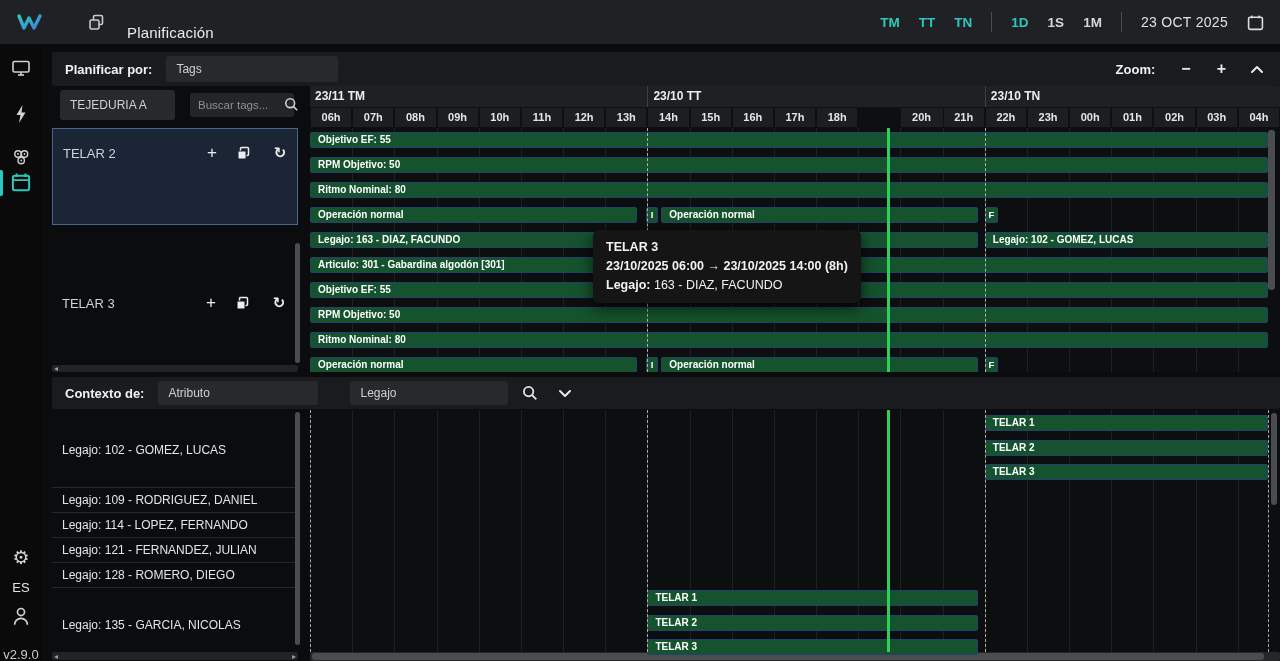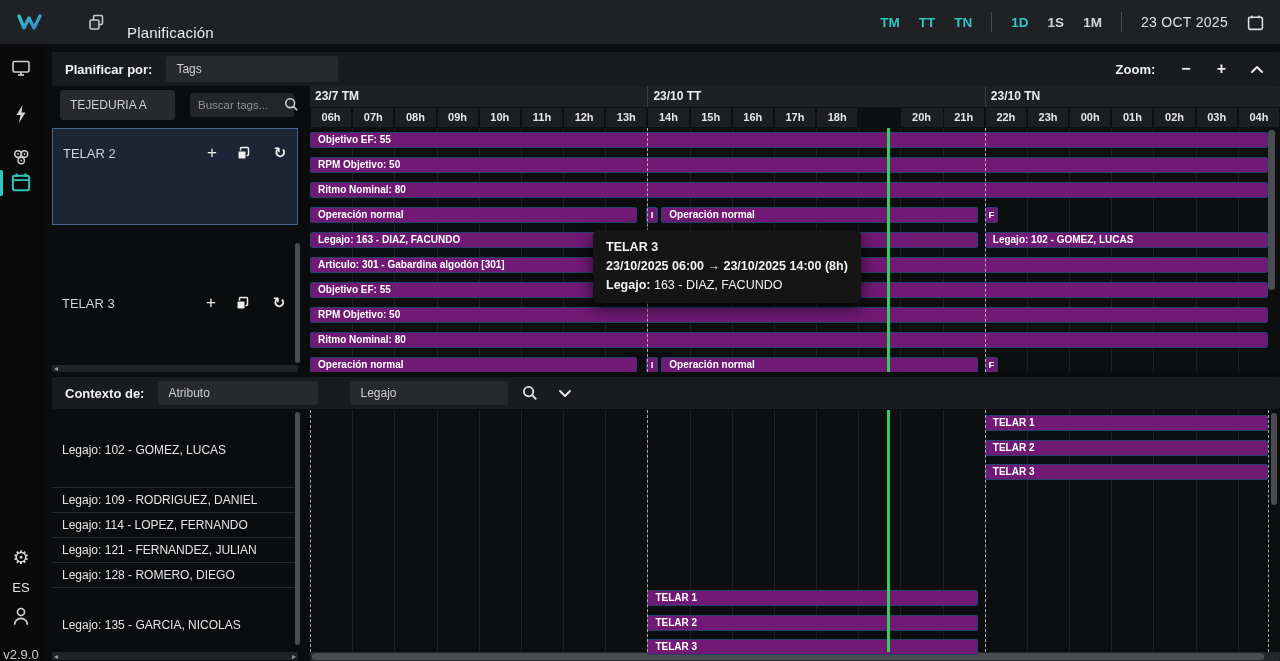--- a/index.html
+++ b/index.html
@@ -30,21 +30,21 @@
   .input::placeholder{color:#8f9093;}
   #timeline-header{position:absolute;left:310px;top:86px;width:970px;height:42px;background:#0e0f10;}
   .tl-section{position:absolute;background:#1e2023;height:21px;}
   .tl-sep{border-left:1px solid #3c3e41;}
   .tl-label{position:absolute;font-size:12px;font-weight:700;color:#eceded;white-space:nowrap;}
   .hour-cell{position:absolute;background:#1c1e21;font-size:11px;font-weight:600;color:#e4e5e7;text-align:center;line-height:19px;}
   #top-gantt,#bottom-gantt{position:absolute;left:310px;width:970px;background:#0d0e10;overflow:hidden;}
   #top-gantt{top:128px;height:244px;}
   #bottom-gantt{top:410px;height:251px;}
   .grid-v{position:absolute;width:1px;background:#1e2024;z-index:1;}
-  .bar{position:absolute;background:#701a75;border:1px solid #24416e;border-radius:2px;box-sizing:border-box;
+  .bar{position:absolute;background:#14532d;border:1px solid #24416e;border-radius:2px;box-sizing:border-box;
        font-size:10px;font-weight:700;color:#fff;line-height:13px;padding:0 0 0 7px;white-space:nowrap;overflow:hidden;z-index:3;}
   .bar-sm{padding:0 1px;text-align:center;font-size:9.5px;}
   .dashed-v{position:absolute;width:0;border-left:1px dashed rgba(205,205,205,.8);z-index:4;}
   .now-line{position:absolute;width:3px;background:#2fd056;z-index:5;}
   
   #machines-panel{position:absolute;left:52px;top:128px;width:248px;height:244px;}
   .machine-selected{position:absolute;left:0;top:0;width:246px;height:97px;background:#1c2535;border:1px solid #47658e;box-sizing:border-box;}
   .m-head{position:absolute;left:0;width:246px;height:24px;display:flex;align-items:center;}
   .m-name{font-size:13px;color:#ccd2dc;padding-left:10px;flex:1;}
   .m-act{width:20px;text-align:center;color:#ededee;}
@@ -205,21 +205,21 @@
       </div>
     </div>
     <div class="sc-thumb" style="right:0;top:115px;width:5px;height:120px"></div>
     <div class="sc-track-h" style="left:0;top:237px;width:246px;height:7px">
       <span class="sc-arrow" style="left:2px;top:-1px">◂</span>
     </div>
   </div>
 
   <div id="timeline-header">
       <div class="tl-section" style="left: 0px; top: 0px; width: 337.391px;">
-        <div class="tl-label" style="left: 5px; top: 3px;">23/7 TM</div>
+        <div class="tl-label" style="left: 5px; top: 3px;">23/11 TM</div>
       </div>
       <div class="hour-cell" style="left: 1px; top: 22px; width: 40.1739px; height: 19px;">06h</div>
       <div class="hour-cell" style="left: 43.1739px; top: 22px; width: 40.1739px; height: 19px;">07h</div>
       <div class="hour-cell" style="left: 85.3478px; top: 22px; width: 40.1739px; height: 19px;">08h</div>
       <div class="hour-cell" style="left: 127.522px; top: 22px; width: 40.1739px; height: 19px;">09h</div>
       <div class="hour-cell" style="left: 169.696px; top: 22px; width: 40.1739px; height: 19px;">10h</div>
       <div class="hour-cell" style="left: 211.87px; top: 22px; width: 40.1739px; height: 19px;">11h</div>
       <div class="hour-cell" style="left: 254.043px; top: 22px; width: 40.1739px; height: 19px;">12h</div>
       <div class="hour-cell" style="left: 296.217px; top: 22px; width: 40.1739px; height: 19px;">13h</div>
       <div class="tl-section tl-sep" style="left: 337.391px; top: 0px; width: 337.391px;">

